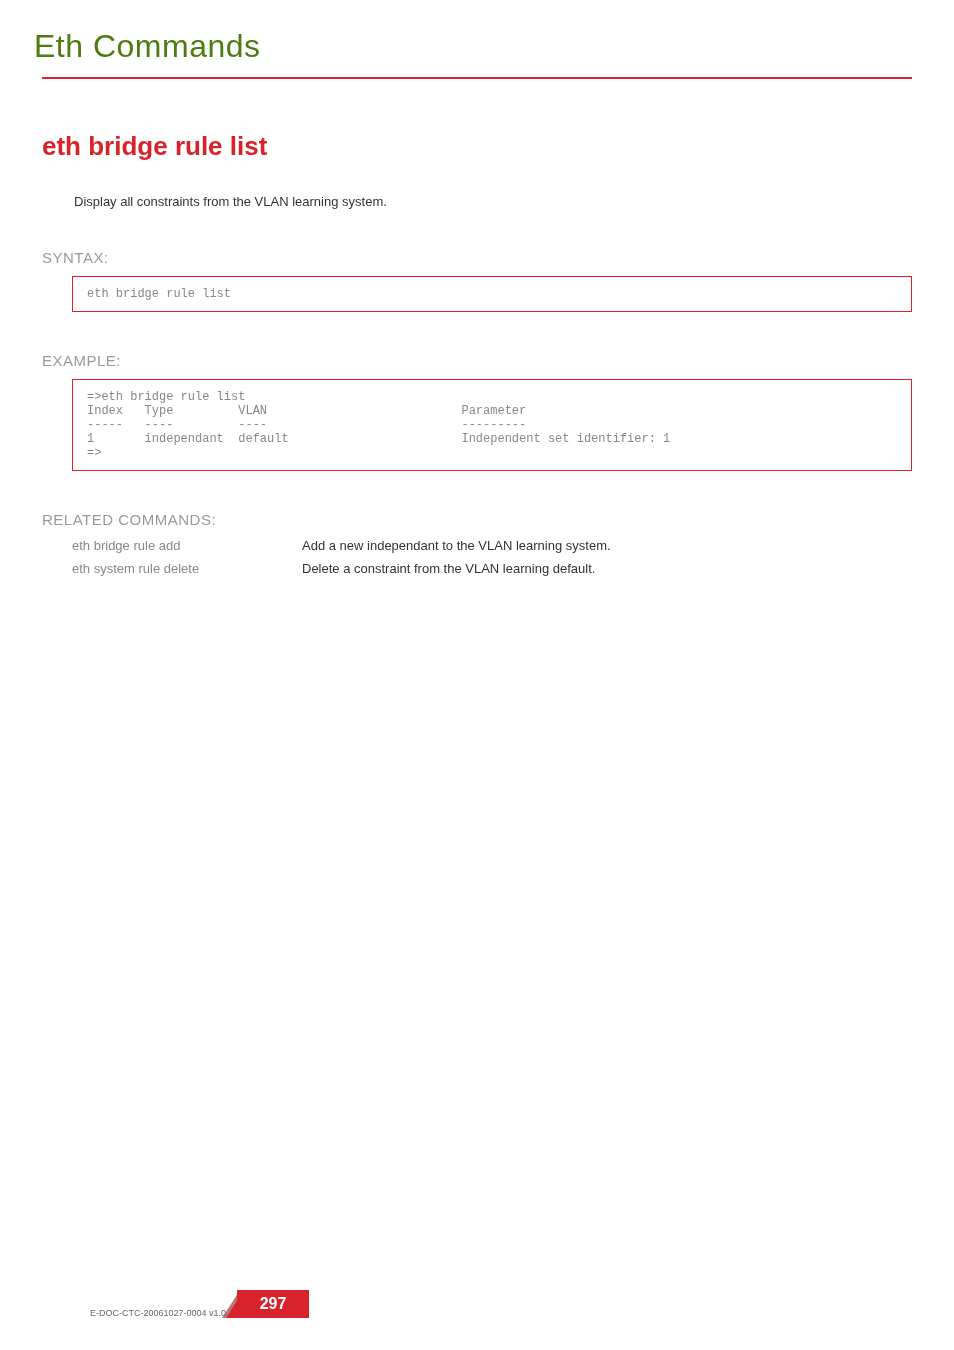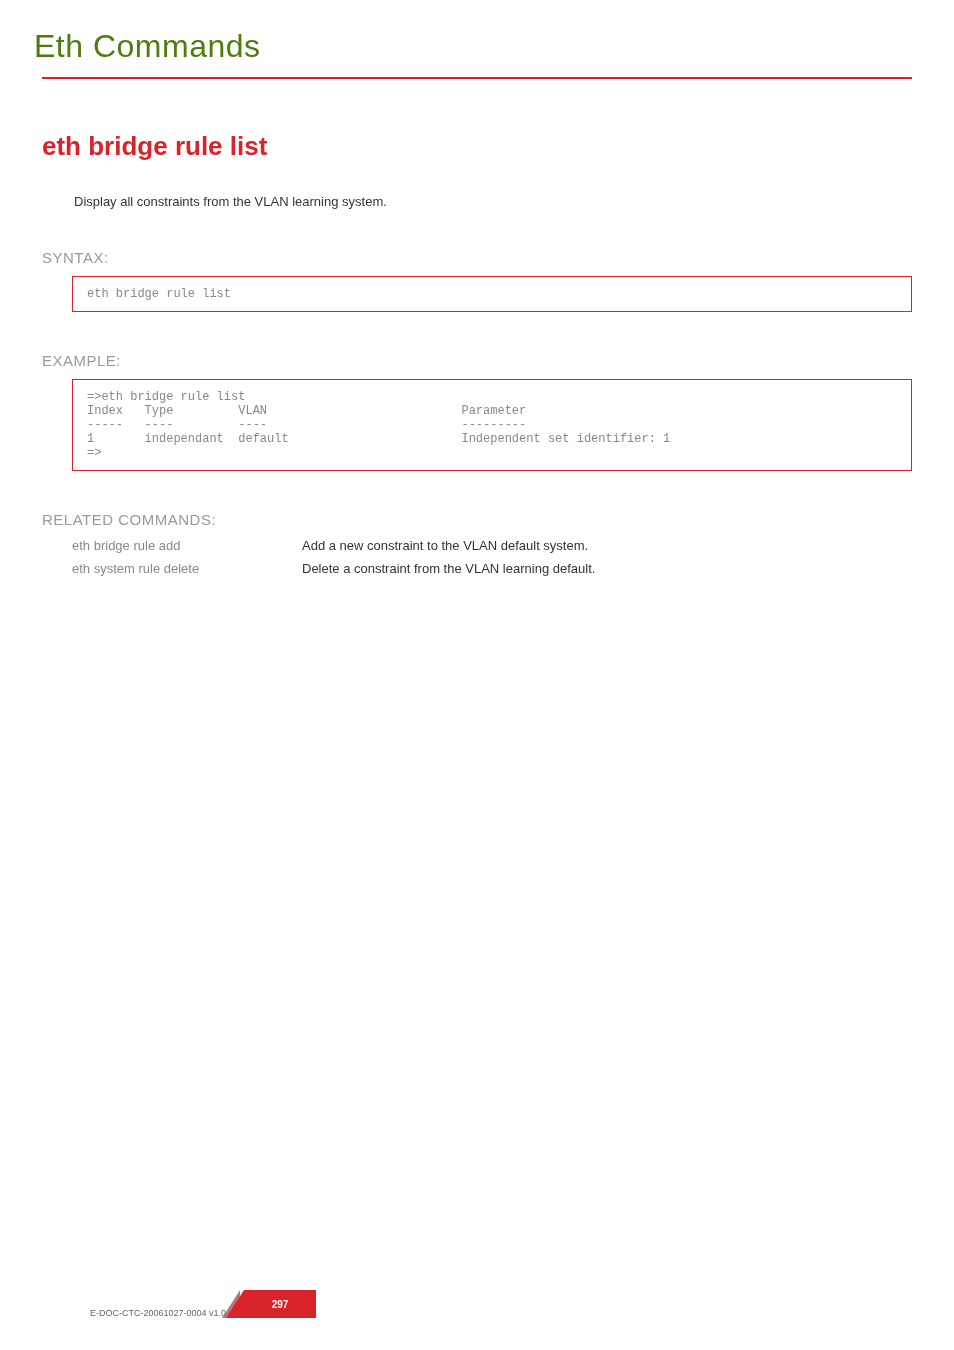--- a/index.html
+++ b/index.html
@@ -83,26 +83,26 @@
       font-size: 9px;
       color: #666;
     }
     .page-badge {
       position: relative;
       width: 90px;
       height: 28px;
     }
     .page-badge-red {
       position: absolute;
-      right: 0; top: 0;
+      right: 7px; top: 0;
       width: 72px; height: 28px;
       background: #d8232a;
       color: #fff;
       font-weight: bold;
-      font-size: 10px;
+      font-size: 16px;
       display: flex;
       align-items: center;
       justify-content: center;
     }
     .page-badge-tri {
       position: absolute;
       right: 72px; top: 0;
       width: 0; height: 0;
       border-top: 28px solid transparent;
       border-right: 18px solid #d8232a;
@@ -137,21 +137,21 @@
   <div class="code-box">=&gt;eth bridge rule list
 Index   Type         VLAN                           Parameter
 -----   ----         ----                           ---------
 1       independant  default                        Independent set identifier: 1
 =&gt;</div>
 
   <div class="section-head">RELATED COMMANDS:</div>
   <div class="related-table">
     <div class="related-row">
       <div class="related-left">eth bridge rule add</div>
-      <div class="related-right">Add a new constraint to the VLAN default system.</div>
+      <div class="related-right">Add a new independant to the VLAN learning system.</div>
     </div>
     <div class="related-row">
       <div class="related-left">eth system rule delete</div>
       <div class="related-right">Delete a constraint from the VLAN learning default.</div>
     </div>
   </div>
 
 </div>
 
 <div class="footer">

